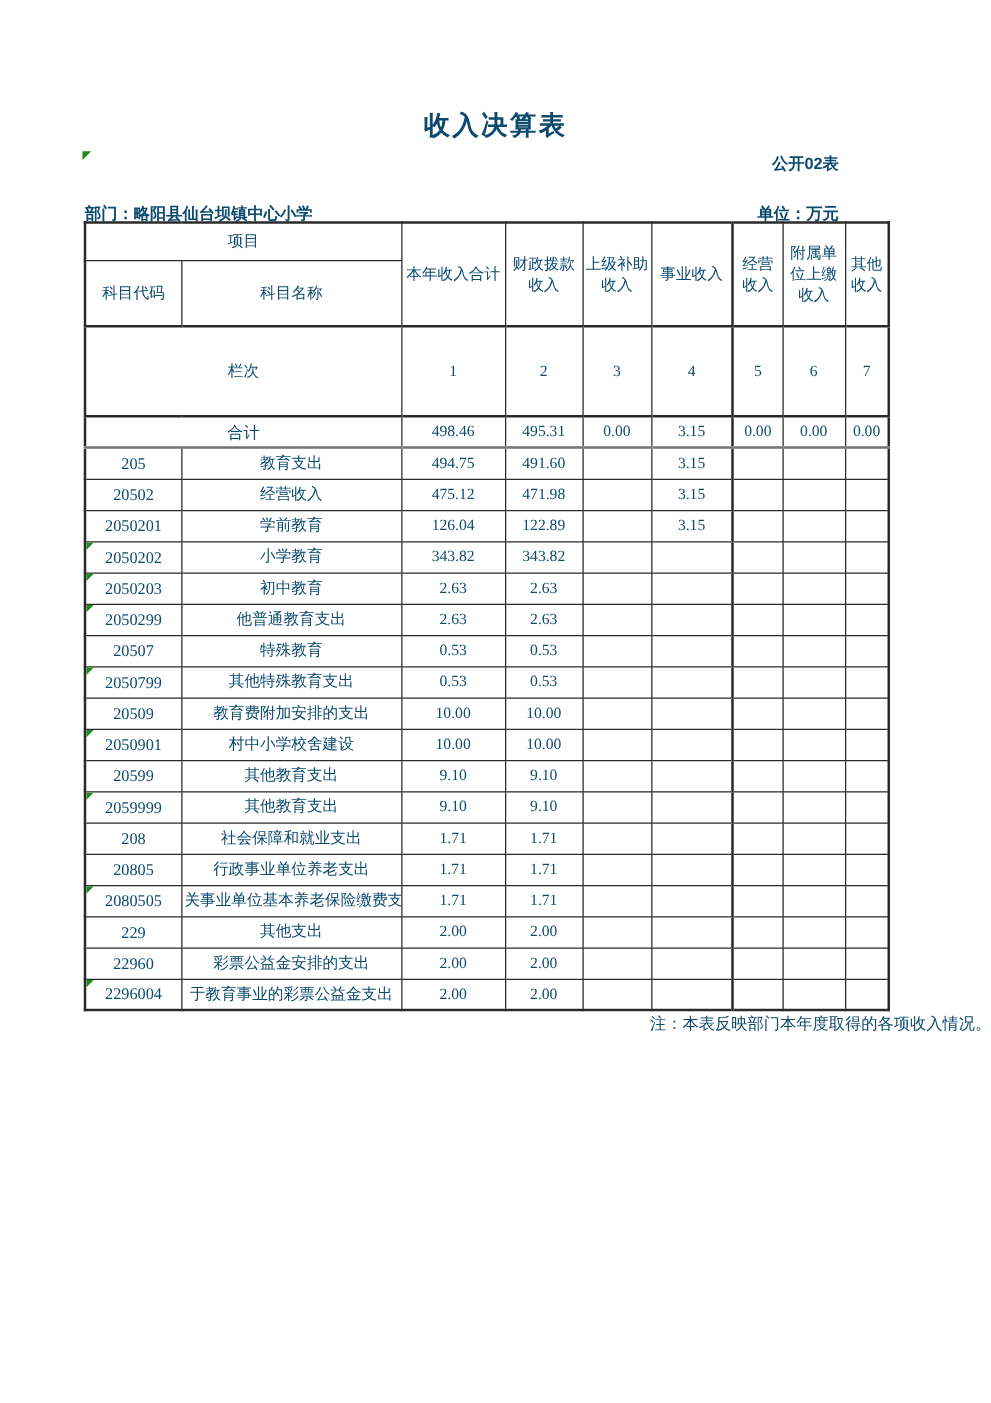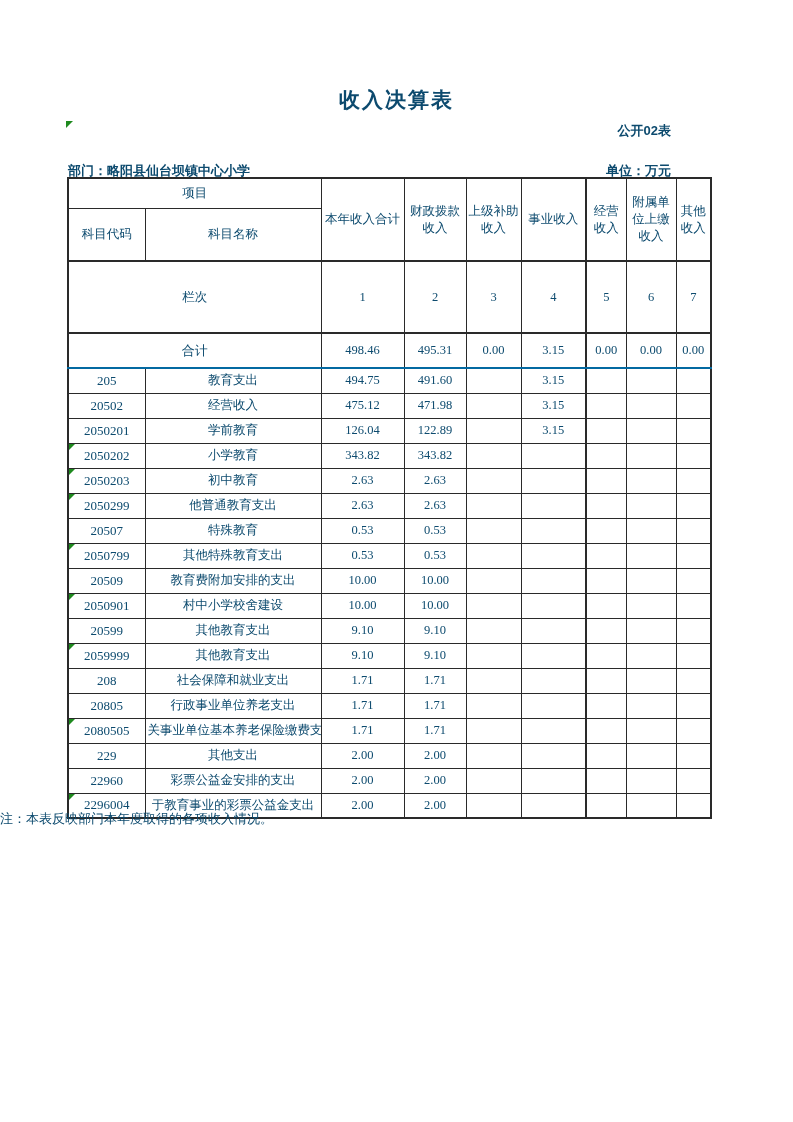--- a/index.html
+++ b/index.html
@@ -35,33 +35,33 @@
     border:2px solid #2a2a2a;
   }
   .main-table th, .main-table td {
     border:1px solid #2a2a2a; text-align:center; vertical-align:middle;
     padding:0 2px; font-weight:normal; overflow:hidden;
   }
   .hrow1 th { height:30px; font-size:12.5px; }
   .hrow2 th { height:53px; font-size:12.5px; border-bottom:2px solid #2a2a2a; }
   th.vhead { font-size:12.5px; line-height:1.35; border-bottom:2px solid #2a2a2a; }
   .lanci-row td { height:72px; font-size:12.5px; border-bottom:2px solid #2a2a2a; }
-  .total-row td { height:35px; font-size:13px; border-bottom:2px solid #0369a1;font-family:Liberation Serif, serif; }
+  .total-row td { height:25px; font-size:13px; border-bottom:2px solid #737373;font-family:Liberation Serif, serif; }
   .data-row td { height:25px; }
   td.code-cell { position:relative; font-size:13px; }
   td.name-cell { font-size:12.5px; white-space:nowrap; }
   td.num-cell { font-size:12.5px; }
   .thick-left { border-left:2px solid #2a2a2a !important; }
   .corner-marker {
     position:absolute; top:0; left:0; width:0; height:0;
     border-top:6px solid #1e8a1e; border-right:6px solid transparent;
   }
   .note {
     position:absolute; top:810px; left:0; width:100%;
-    text-align:left; font-size:13px;font-family:Liberation Serif, serif;
+    text-align:right; font-size:13px;font-family:Liberation Serif, serif;
   }
 </style>
 </head>
 <body>
 
 <div class="page">
 
   <div class="title">收入决算表</div>
 
   <div class="page-corner-marker"></div>

